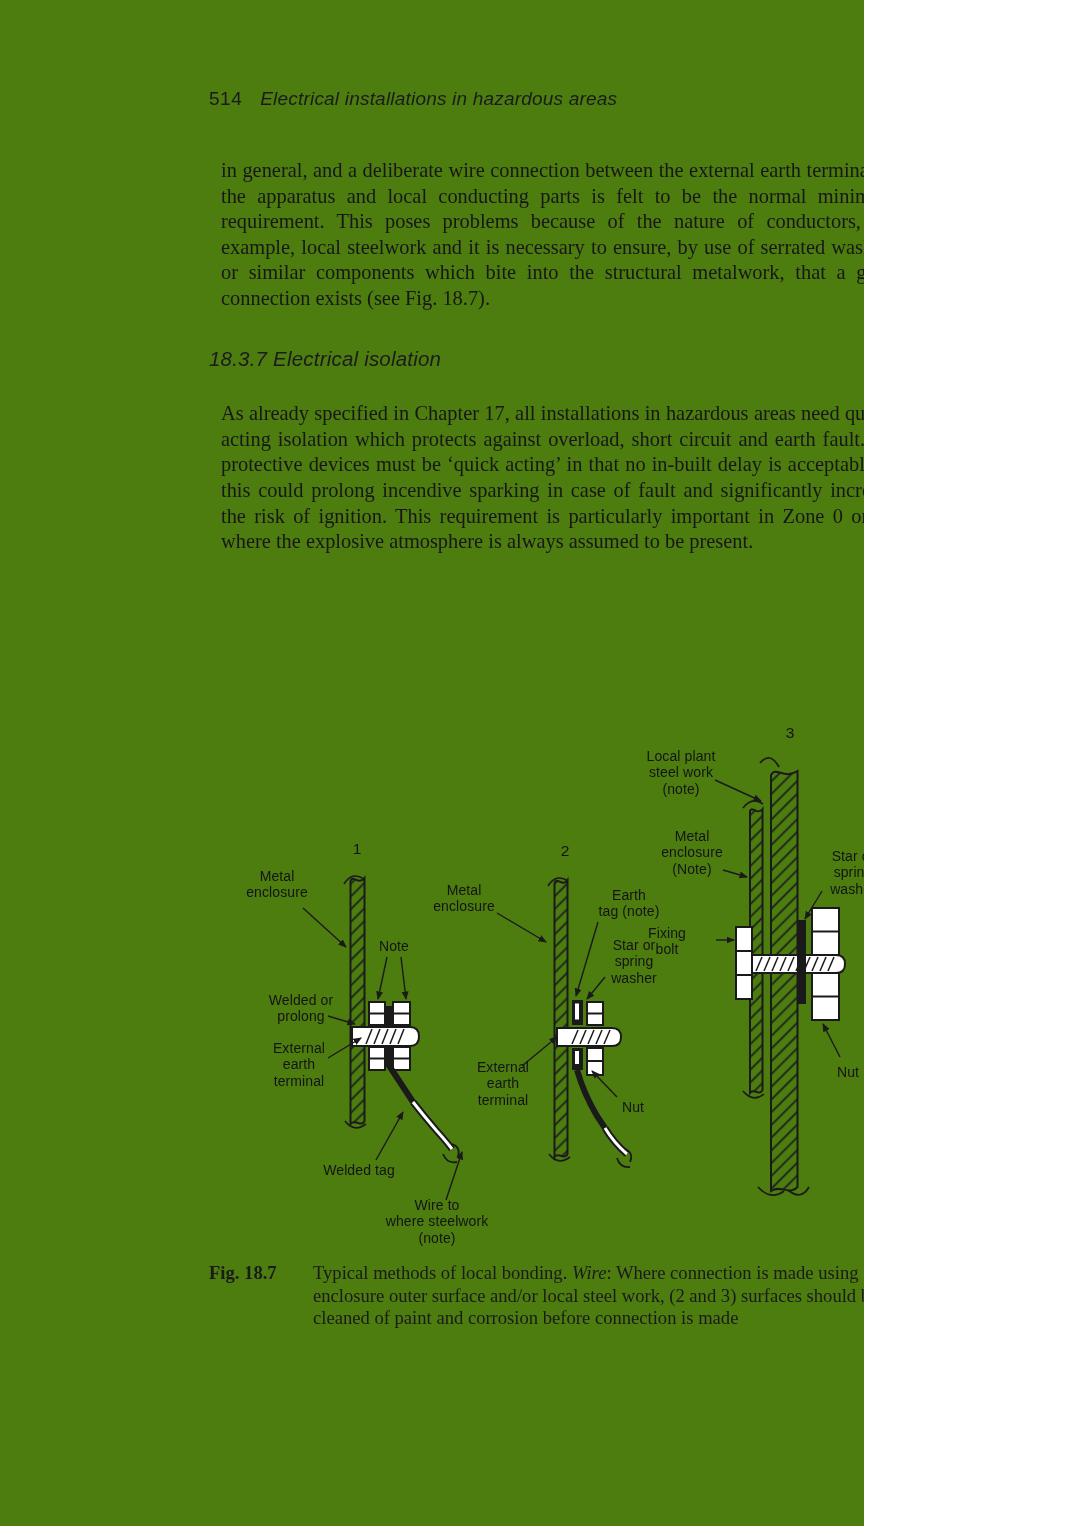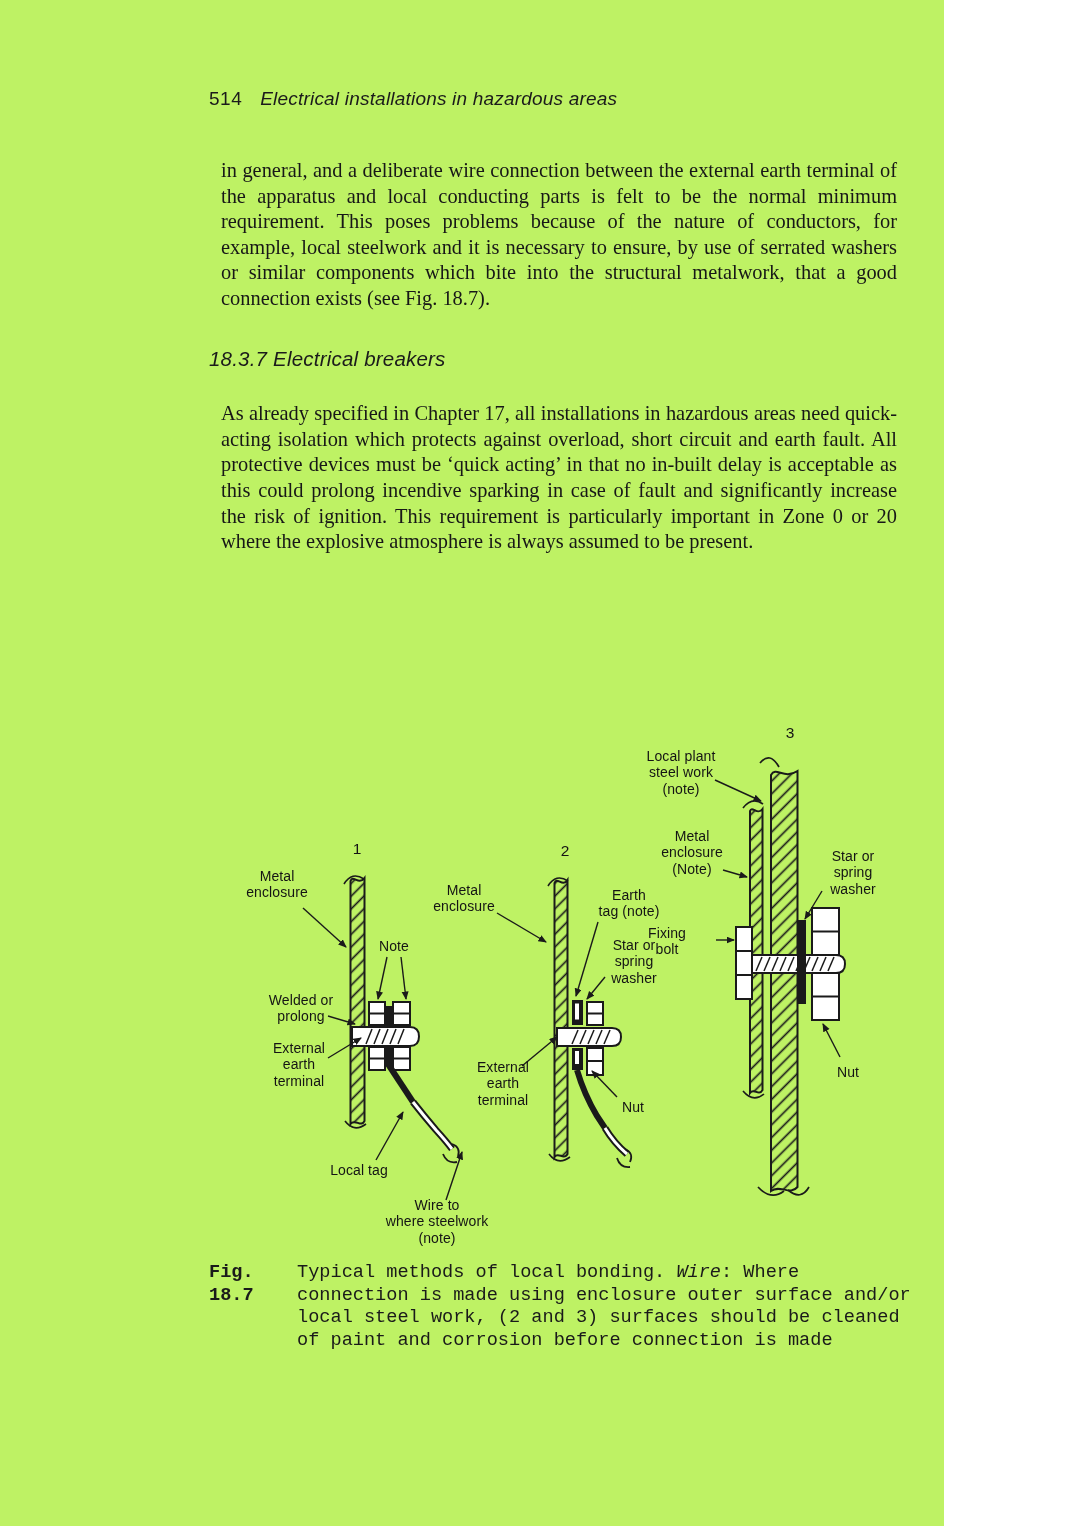--- a/index.html
+++ b/index.html
@@ -1,54 +1,54 @@
 <!DOCTYPE html>
 <html><head>
 <meta charset="utf-8">
 <style>
   html,body{margin:0;padding:0;background:#ffffff;}
-  .page{position:relative;width:944px;height:1526px;background:#bef264;overflow:hidden;
+  .page{position:relative;width:864px;height:1526px;background:#4d7c0f;overflow:hidden;
         font-family:"Liberation Serif",serif;color:#161616;}
   
   .rhead{position:absolute;left:209px;top:88px;font-size:19px;font-family:"Liberation Sans",sans-serif;color:#1b1b1b;}
   .rhead .num{font-style:normal;margin-right:18px;letter-spacing:.5px;}
   .rhead .ttl{font-style:italic;letter-spacing:.2px;}
   
   .bodytext{position:absolute;left:209px;top:146px;width:700px;font-size:20.4px;line-height:25.6px;
             text-align:justify;color:#171717;}
   .bodytext p{margin:12px;}
   .bodytext p.indent{text-indent:24px;}
   .bodytext h3{margin:34px 0 30px 0;font-family:"Liberation Sans",sans-serif;font-style:italic;
                font-weight:normal;font-size:20.5px;letter-spacing:.2px;color:#1b1b1b;text-align:left;}
   
   .fig{position:absolute;left:200px;top:710px;width:780px;height:552px;}
   .fig svg{position:absolute;left:0;top:0;}
   .flabel{position:absolute;transform:translate(-50%,-50%);font-family:"Liberation Sans",sans-serif;
           font-size:14px;line-height:1.17;color:#141414;text-align:center;white-space:pre-line;letter-spacing:.1px;}
   .fnum{font-size:15.5px;}
   
   .caption{position:absolute;left:209px;top:1262px;width:710px;display:flex;
-           font-family:Liberation Mono, monospace;font-size:18.6px;line-height:22.6px;color:#1a1a1a;}
+           font-family:Liberation Serif, serif;font-size:18.6px;line-height:22.6px;color:#1a1a1a;gap:16px;}
   .caption .cl{flex:0 0 88px;font-weight:bold;}
   .caption .ct{flex:1;}
   
   .wm{position:absolute;left:0;top:1358px;width:1080px;height:168px;}
 </style>
 </head>
 <body>
 
 <div class="page">
 
   <div class="rhead">
     <span class="num">514</span><span class="ttl">Electrical installations in hazardous areas</span>
   </div>
 
   <div class="bodytext">
     <p>in general, and a deliberate wire connection between the external earth terminal of the apparatus and local conducting parts is felt to be the normal minimum requirement. This poses problems because of the nature of conductors, for example, local steelwork and it is necessary to ensure, by use of serrated washers or similar components which bite into the structural metalwork, that a good connection exists (see Fig. 18.7).</p>
-    <h3>18.3.7 Electrical breakers</h3>
+    <h3>18.3.7 Electrical isolation</h3>
     <p>As already specified in Chapter 17, all installations in hazardous areas need quick-acting isolation which protects against overload, short circuit and earth fault. All protective devices must be ‘quick acting’ in that no in-built delay is acceptable as this could prolong incendive sparking in case of fault and significantly increase the risk of ignition. This requirement is particularly important in Zone 0 or 20 where the explosive atmosphere is always assumed to be present.</p>
   </div>
 
   <div class="fig">
     <svg width="780" height="552" viewBox="0 0 780 552">
       <defs>
         <pattern id="hatch" patternUnits="userSpaceOnUse" width="9" height="9" patternTransform="rotate(45)">
           <line x1="4.5" y1="0" x2="4.5" y2="9" stroke="#1a1a1a" stroke-width="1.7"></line>
         </pattern>
         <marker id="ah" markerWidth="9" markerHeight="8" refX="7.5" refY="3.5" orient="auto" markerUnits="userSpaceOnUse">
@@ -178,21 +178,21 @@
 
     <div class="flabel fnum" style="left:157px;top:139px">1</div>
     <div class="flabel" style="left:77px;top:174px">Metal
 enclosure</div>
     <div class="flabel" style="left:194px;top:236px">Note</div>
     <div class="flabel" style="left:101px;top:298px">Welded or
 prolong</div>
     <div class="flabel" style="left:99px;top:355px">External
 earth
 terminal</div>
-    <div class="flabel" style="left:159px;top:460px">Local tag</div>
+    <div class="flabel" style="left:159px;top:460px">Welded tag</div>
     <div class="flabel" style="left:237px;top:512px">Wire to
 where steelwork
 (note)</div>
 
     <div class="flabel fnum" style="left:365px;top:141px">2</div>
     <div class="flabel" style="left:264px;top:188px">Metal
 enclosure</div>
     <div class="flabel" style="left:429px;top:193px">Earth
 tag (note)</div>
     <div class="flabel" style="left:434px;top:252px">Star or

